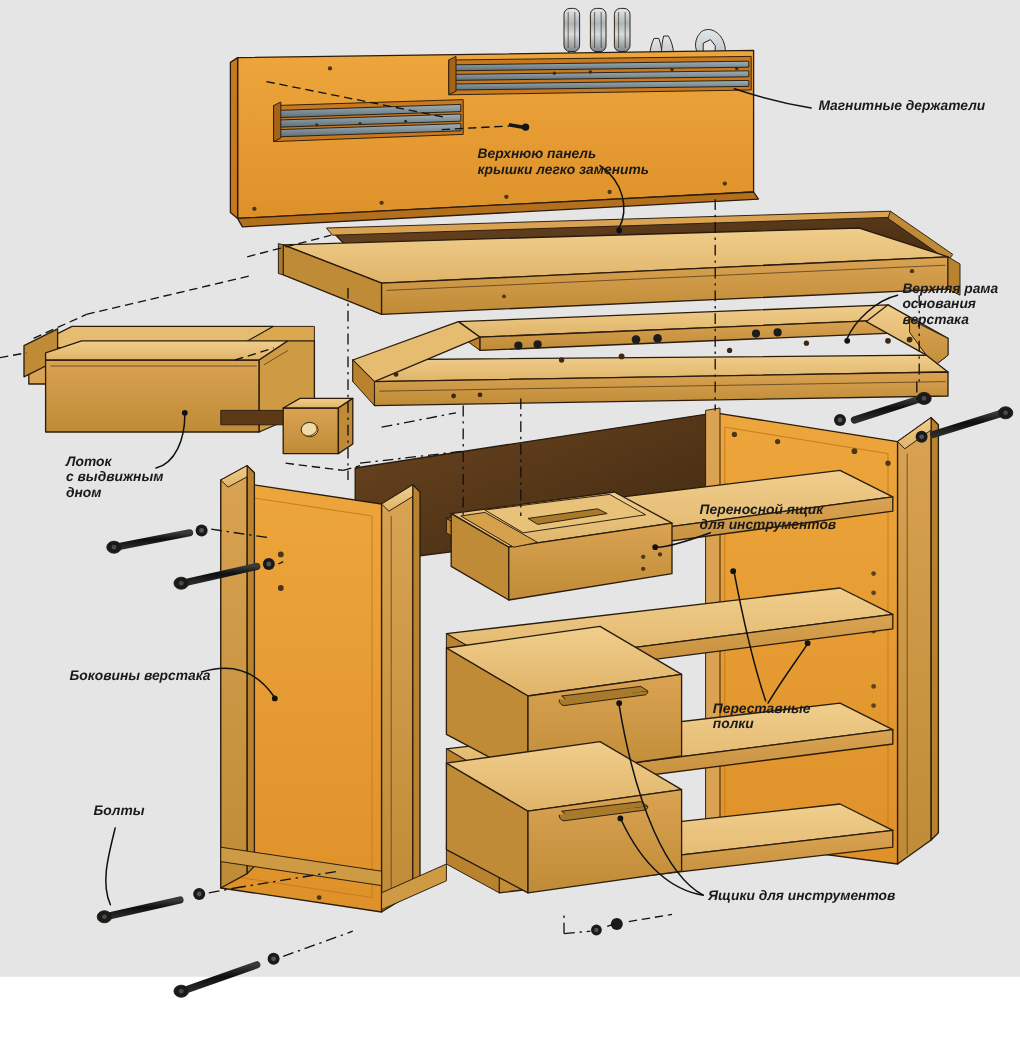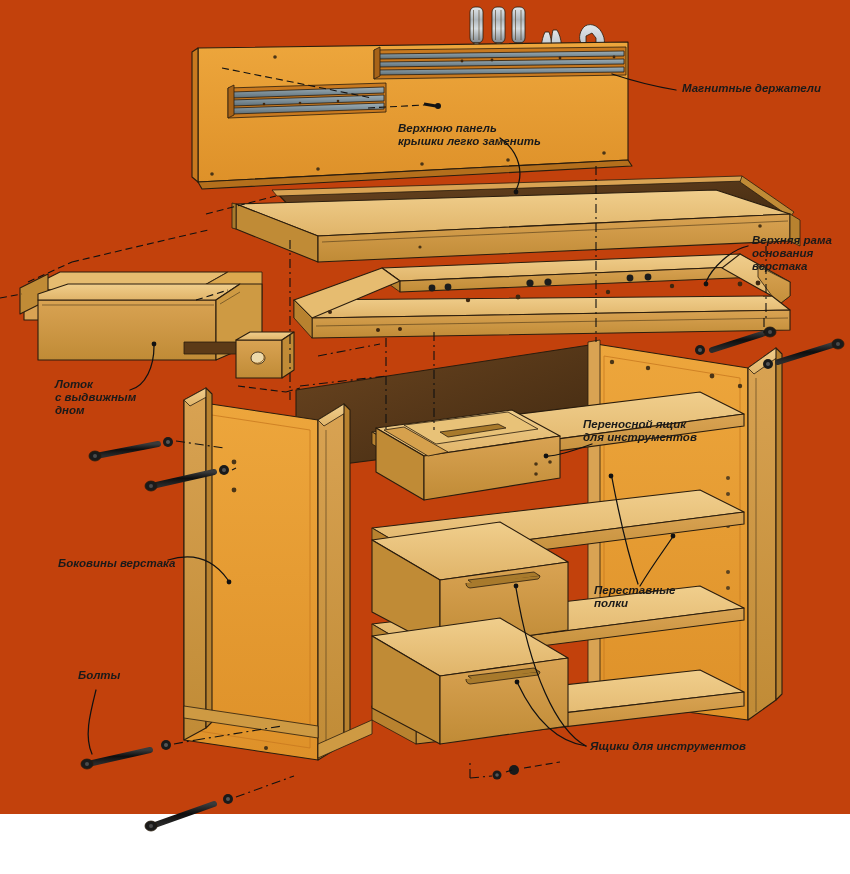--- a/index.html
+++ b/index.html
@@ -1,20 +1,20 @@
 <!DOCTYPE html>
 <html><head>
 <meta charset="utf-8">
 <style>
   html,body{margin:0;padding:0;background:#ffffff;}
   body{
     font-family:"Liberation Sans", sans-serif;
     width:850px;height:874px;overflow:hidden;
   }
-  #stage{position:relative;width:850px;height:814px;background:#c2410c;}
+  #stage{position:relative;width:850px;height:814px;background:#e5e5e5;}
   svg#diagram{position:absolute;left:0;top:0;width:850px;height:874px;display:block;}
   .lbl{
     font-family:"Liberation Sans", sans-serif;
     font-style:italic;font-weight:bold;font-size:11.5px;
     fill:#1a1a1a;
   }
   .lbl tspan{font-style:italic;font-weight:bold;}
 </style>
 </head>
 <body>

